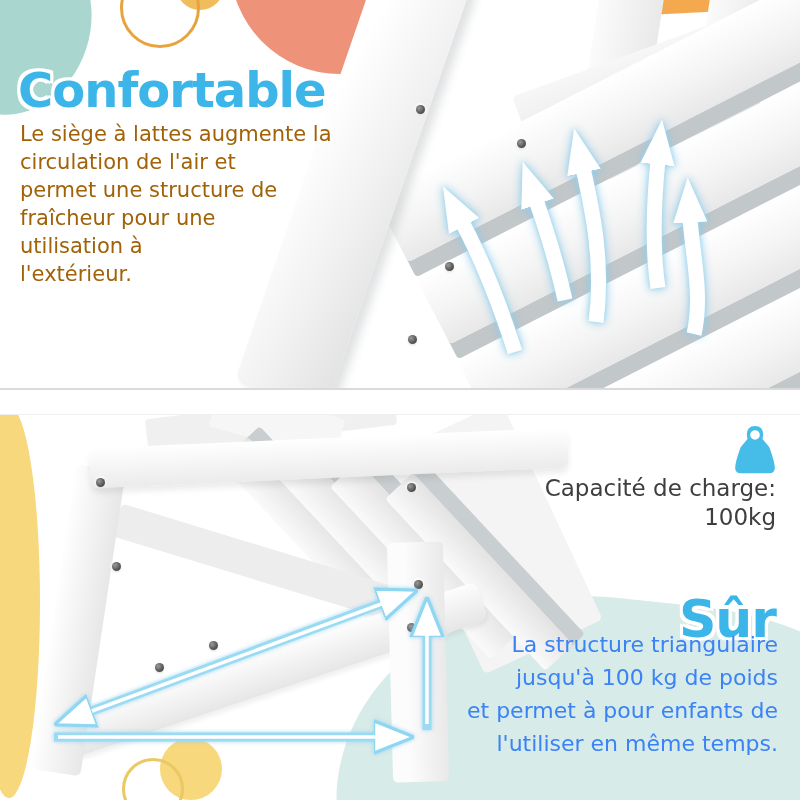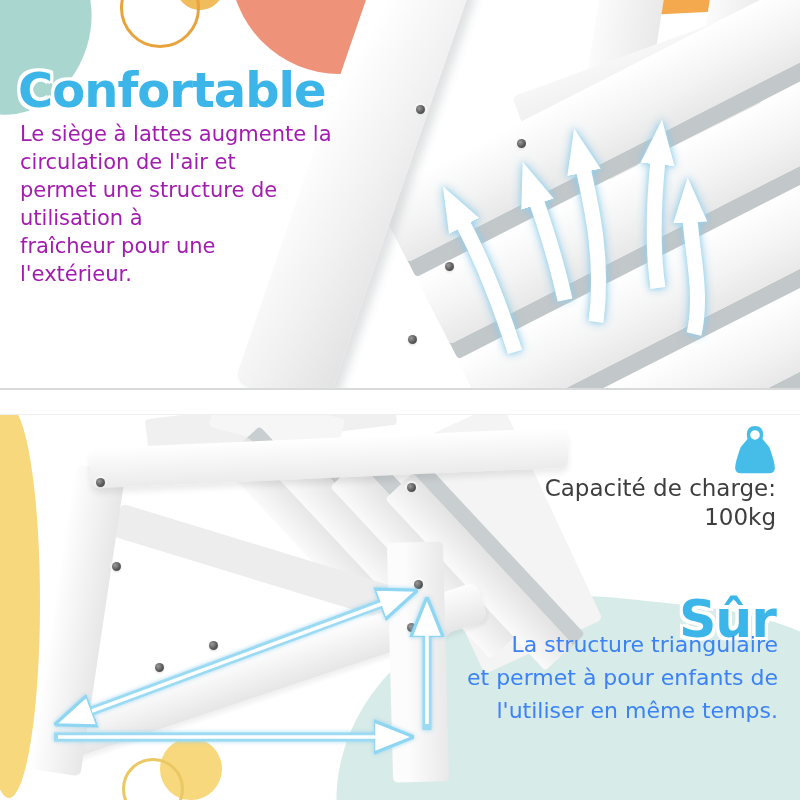--- a/index.html
+++ b/index.html
@@ -65,21 +65,21 @@
          background:radial-gradient(circle at 35% 35%,#9a9a9a,#555 60%,#3d3d3d);
          box-shadow:0 0 0 2px rgba(255,255,255,.55),0 1px 2px rgba(0,0,0,.3);}
 
   
   .title{font-weight:bold;color:#3cb6e8;letter-spacing:-1px;
          text-shadow:-3px -3px 0 #fff,3px -3px 0 #fff,-3px 3px 0 #fff,3px 3px 0 #fff,
                      0 -3px 0 #fff,0 3px 0 #fff,-3px 0 0 #fff,3px 0 0 #fff;}
   .title-comfort{left:18px;top:30px;font-size:48px;}
   .title-safe{right:24px;top:156px;font-size:52px;text-align:right;}
   .para div{white-space:nowrap;}
-  .para-comfort{left:20px;top:120px;font-size:21px;line-height:28px;color:#a21caf;}
+  .para-comfort{left:20px;top:120px;font-size:21px;line-height:28px;color:#a16207;}
   .para-safe{right:22px;top:238px;font-size:22px;line-height:33px;text-align:right;color:#3b82f6;}
   .capacity{right:24px;top:84px;font-size:23px;line-height:29px;text-align:right;color:#3e3e3e;}
 
   
   .overlay{position:absolute;left:0;top:0;pointer-events:none;}
   .airflow{filter:drop-shadow(0 0 2px #9fd8f0) drop-shadow(0 0 5px rgba(125,195,230,.75));}
   .tri-glow{filter:drop-shadow(0 0 2px rgba(150,210,240,.9));}
   .z1{z-index:1}.z2{z-index:2}.z3{z-index:3}.z4{z-index:4}.z5{z-index:5}.z6{z-index:6}
 </style>
 </head>
@@ -125,22 +125,22 @@
         <path d="M 694 334 C 703 295 692 252 690 218" marker-end="url(#af-head)"></path>
       </g>
     </svg>
 
     <h1 class="abs title title-comfort z6">Confortable</h1>
 
     <div class="abs para para-comfort z6">
       <div>Le siège à lattes augmente la</div>
       <div>circulation de l'air et</div>
       <div>permet une structure de</div>
+      <div>fraîcheur pour une</div>
       <div>utilisation à</div>
-      <div>fraîcheur pour une</div>
       <div>l'extérieur.</div>
     </div>
   </section>
 
   <div class="divider"></div>
 
   <section class="sec-bottom">
     <div class="strip-yellow abs z1"></div>
     <div class="blob circ-yellow-fill abs z1"></div>
     <div class="blob circ-yellow-ring abs z1"></div>
@@ -192,18 +192,19 @@
 
     <div class="abs capacity z6">
       <div>Capacité de charge:</div>
       <div>100kg</div>
     </div>
 
     <h2 class="abs title title-safe z6">Sûr</h2>
 
     <div class="abs para para-safe z6">
       <div>La structure triangulaire</div>
+      <div>jusqu'à 100 kg de poids</div>
       <div>et permet à pour enfants de</div>
       <div>l'utiliser en même temps.</div>
     </div>
   </section>
 
 </div>
 
 </body></html>

